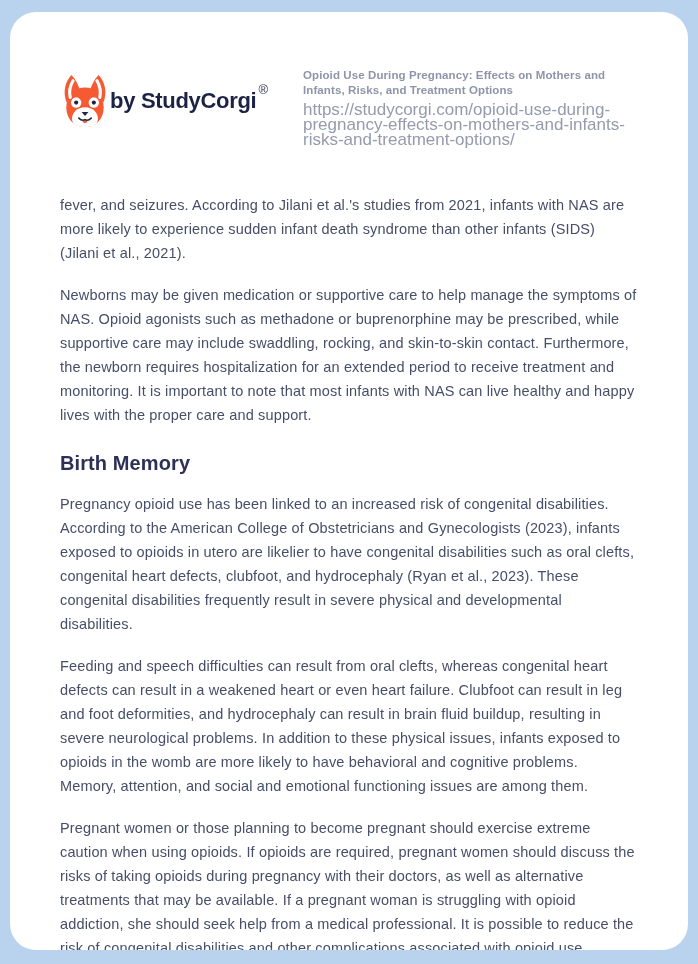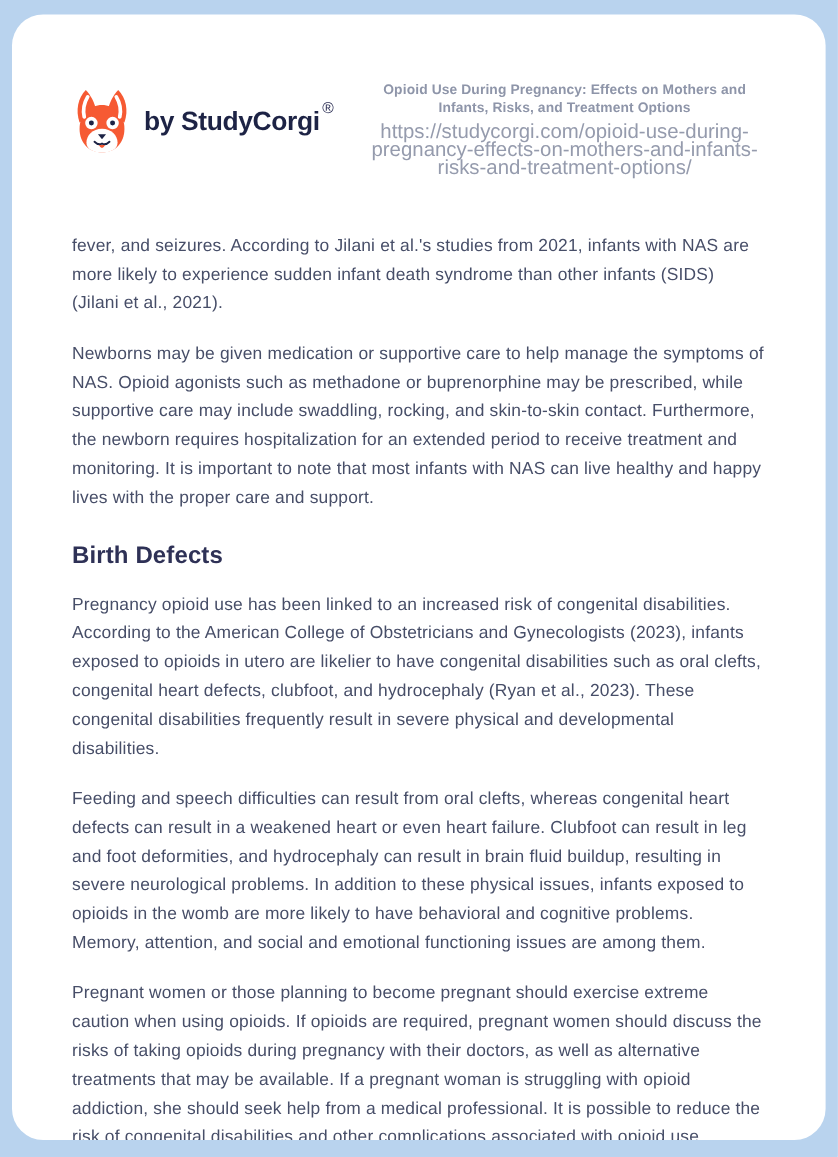--- a/index.html
+++ b/index.html
@@ -28,21 +28,20 @@
   }
   
   .doc-header {
     display: flex;
     justify-content: space-between;
     align-items: flex-start;
   }
   .logo-group {
     display: flex;
     align-items: center;
-    gap: 10px;
     padding-top: 8px;
   }
   .logo-icon svg { display: block; }
   .brand {
     font-size: 22px;
     font-weight: bold;
     color: #1d2345;
     letter-spacing: -0.3px;
     white-space: nowrap;
   }
@@ -50,21 +49,21 @@
     font-size: 13px;
     color: #2e3156;
     vertical-align: top;
     position: relative;
     top: -6px;
     left: 2px;
     font-weight: normal;
   }
   .doc-meta {
     max-width: 335px;
-    text-align: center;
+    text-align: left;
     padding-top: 2px;
   }
   .doc-title {
     color: #8e95a9;
     font-weight: bold;
     font-size: 11.5px;
     line-height: 15px;
     letter-spacing: 0.1px;
   }
   .doc-url {
@@ -123,20 +122,20 @@
 
       <div class="doc-meta">
         <div class="doc-title">Opioid Use During Pregnancy: Effects on Mothers and Infants, Risks, and Treatment Options</div>
         <div class="doc-url">https://studycorgi.com/opioid-use-during-pregnancy-effects-on-mothers-and-infants-risks-and-treatment-options/</div>
       </div>
     </header>
 
     <main class="article">
       <p>fever, and seizures. According to Jilani et al.'s studies from 2021, infants with NAS are more likely to experience sudden infant death syndrome than other infants (SIDS) (Jilani et al., 2021).</p>
       <p>Newborns may be given medication or supportive care to help manage the symptoms of NAS. Opioid agonists such as methadone or buprenorphine may be prescribed, while supportive care may include swaddling, rocking, and skin-to-skin contact. Furthermore, the newborn requires hospitalization for an extended period to receive treatment and monitoring. It is important to note that most infants with NAS can live healthy and happy lives with the proper care and support.</p>
-      <h2>Birth Defects</h2>
+      <h2>Birth Memory</h2>
       <p>Pregnancy opioid use has been linked to an increased risk of congenital disabilities. According to the American College of Obstetricians and Gynecologists (2023), infants exposed to opioids in utero are likelier to have congenital disabilities such as oral clefts, congenital heart defects, clubfoot, and hydrocephaly (Ryan et al., 2023). These congenital disabilities frequently result in severe physical and developmental disabilities.</p>
       <p>Feeding and speech difficulties can result from oral clefts, whereas congenital heart defects can result in a weakened heart or even heart failure. Clubfoot can result in leg and foot deformities, and hydrocephaly can result in brain fluid buildup, resulting in severe neurological problems. In addition to these physical issues, infants exposed to opioids in the womb are more likely to have behavioral and cognitive problems. Memory, attention, and social and emotional functioning issues are among them.</p>
       <p>Pregnant women or those planning to become pregnant should exercise extreme caution when using opioids. If opioids are required, pregnant women should discuss the risks of taking opioids during pregnancy with their doctors, as well as alternative treatments that may be available. If a pregnant woman is struggling with opioid addiction, she should seek help from a medical professional. It is possible to reduce the risk of congenital disabilities and other complications associated with opioid use</p>
     </main>
 
   </div>
 </div>
 
 </body></html>

